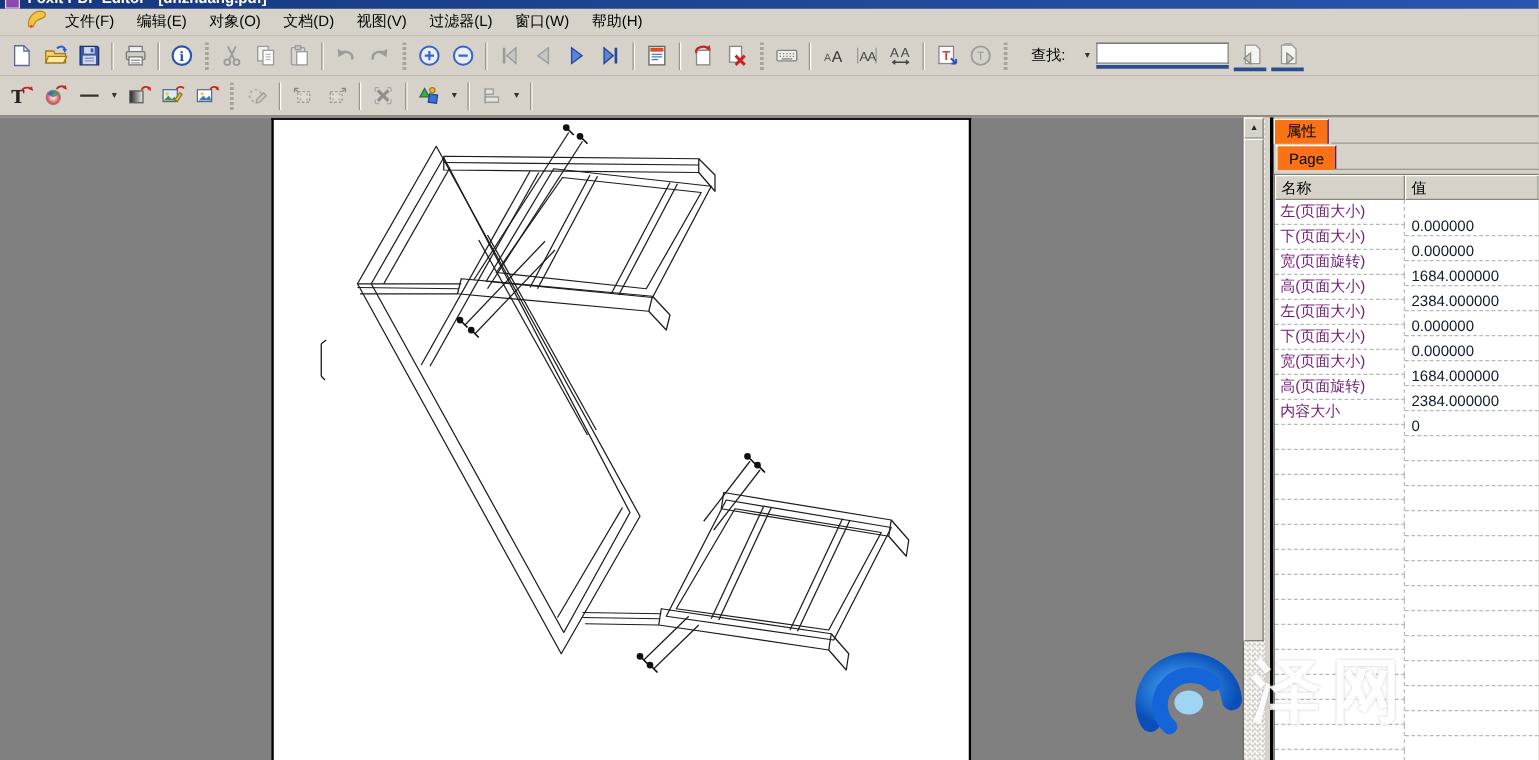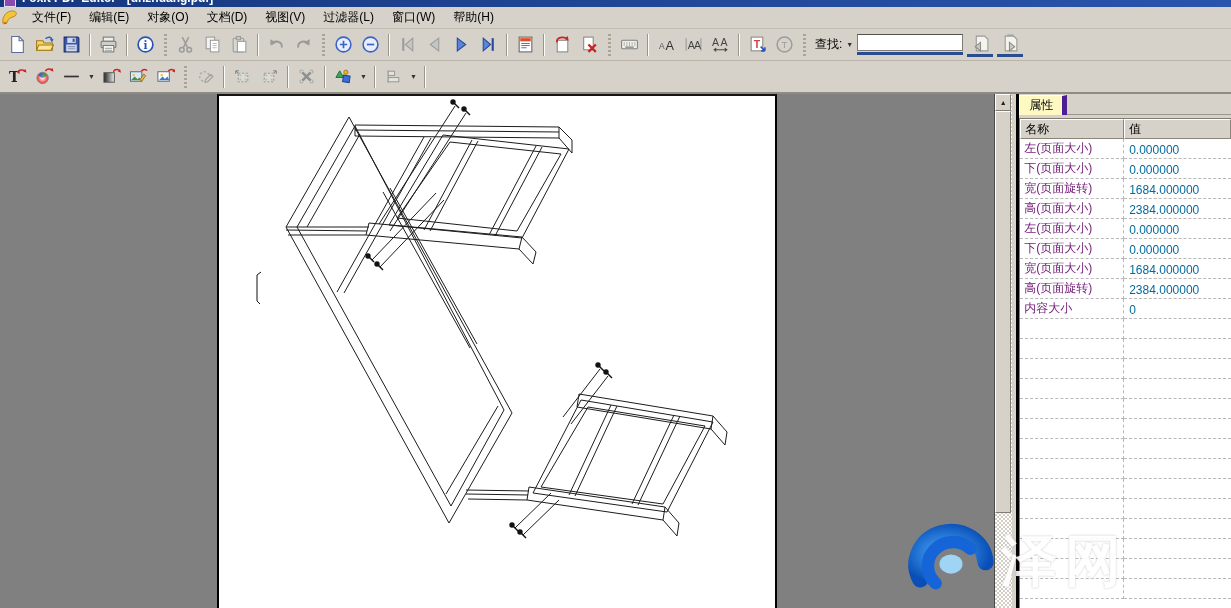--- a/index.html
+++ b/index.html
@@ -5,39 +5,39 @@
   html,body{margin:0;padding:0}
   body{width:1231px;height:608px;position:relative;overflow:hidden;
        font-family:"Liberation Sans",sans-serif;background:#d6d2c9;}
 
   
   .titlebar{height:7px;background:linear-gradient(90deg,#16377e,#2a55ad);position:relative;overflow:hidden}
   .titlebar .tt{position:absolute;top:-9px;left:22px;font-size:12px;font-weight:bold;color:#fff;white-space:nowrap}
   .titlebar .appicon{position:absolute;top:-5px;left:4px;width:10px;height:10px;background:#8a4ab0;border:1px solid #e5d9ef}
 
   
-  .menubar{height:21px;display:flex;align-items:center;padding-left:0;background:#d6d2c9;border-bottom:1px solid #c2beb4}
+  .menubar{height:21px;display:flex;align-items:flex-start;padding-left:20px;background:#d6d2c9;border-bottom:1px solid #c2beb4}
   .micon{width:17px;height:17px;margin:0 5px 0 1px}
   .micon svg{width:100%;height:100%;display:block}
   .mitem{padding:2px 9px;font-size:12px;color:#000;white-space:nowrap}
 
   
   .toolbar{height:31px;display:flex;align-items:center;background:#d6d2c9;padding-left:4px}
   #toolbar1{border-bottom:1px solid #b9b5aa}
   #toolbar2{border-bottom:2px solid #8f8b80}
   .sep{width:0;border-left:1px solid #9a968b;border-right:1px solid #fdfdf8;height:22px;margin:0 4px}
   .grip{width:3px;height:22px;margin:0 5px;background:repeating-linear-gradient(180deg,#a8a498 0 2px,#d6d2c9 2px 4px)}
   .tbtn{width:27px;height:25px;display:flex;align-items:center;justify-content:center}
   .ticon{width:19px;height:19px}
   .ticon svg{width:100%;height:100%;display:block}
   .ddbtn{font-size:7px;color:#333;padding:0 3px;cursor:default}
   .flexfill{flex:1}
 
   .findwrap{display:flex;align-items:center;height:100%}
-  .findlabel{font-size:12px;margin:0 4px}
+  .findlabel{font-size:12px;margin:0 14px}
   .finddd{font-size:7px;color:#333;margin:0 4px 0 0}
   .ul{border-bottom:3px solid #2a4d8f;display:flex;align-items:center}
   .findinput{width:100px;height:15px;border:1px solid #7f7c74;border-top-color:#55524b;background:#fff;font-size:11px;padding:0 2px;margin:0 0 1px 0}
   .fbtn{width:26px;height:22px;display:flex;align-items:center;justify-content:center;margin-left:4px}
 
   
   .main{display:flex;height:516px}
   .canvas{width:995px;background:#808080;position:relative;overflow:hidden}
   .pagewhite{position:absolute;left:217px;top:0;width:556px;height:516px;background:#fff;
              border-left:2px solid #000;border-right:2px solid #000;border-top:2px solid #151515}
@@ -51,35 +51,35 @@
         display:flex;align-items:center;justify-content:center}
   .sthumb{position:absolute;top:17px;left:0;width:14px;height:400px;background:#d6d2c9;
           border:1px solid;border-color:#fff #7f7c74 #7f7c74 #fff}
   .strip{width:4px;background:#d6d2c9}
   .blk{width:3px;background:#000}
 
   
   .panel{width:212px;background:#d6d2c9;display:flex;flex-direction:column;font-size:12px}
   .tabstrip{position:relative;height:21px;flex:none}
   .ptab{position:absolute;left:0;top:1px;height:19px;padding:0 9px;display:flex;align-items:center;
-        background:#fef9c3;border-top:1px solid #fff;border-left:1px solid #fff;border-right:5px solid #4c1d95;
+        background:#f97316;border-top:1px solid #fff;border-left:1px solid #fff;border-right:1px solid #4c1d95;
         font-size:12px;color:#000;white-space:nowrap}
   .tabline{position:absolute;bottom:0;height:0;border-bottom:1px solid #9a968b;right:0}
   .proptable{flex:1;margin-top:3px;background:#fff;border-top:1px solid #7f7c74;border-left:1px solid #7f7c74;
              overflow:hidden;display:grid;grid-template-columns:104px 1fr;grid-auto-rows:20px;align-content:start;
              font-size:12px}
   .ph{background:#d6d2c9;color:#000;padding:2px 4px;border-right:1px solid #8a8578;border-bottom:1px solid #8a8578;
       border-top:1px solid #fff;border-left:1px solid #fff;line-height:15px}
   .pn{color:#701a75;padding:2px 4px;border-bottom:1px dashed #b8b8b8;border-right:1px dashed #b8b8b8;
       white-space:nowrap;overflow:hidden;line-height:15px}
-  .pv{color:#0369a1;padding:4px 5px;border-bottom:1px dashed #b8b8b8;white-space:nowrap;overflow:hidden;line-height:15px}
+  .pv{color:#0f172a;padding:14px 5px;border-bottom:1px dashed #b8b8b8;white-space:nowrap;overflow:hidden;line-height:15px}
 
   
   .watermark{position:absolute;left:903px;top:516px;width:300px;height:92px;z-index:30;pointer-events:none;
-             display:flex;align-items:center}
+             display:flex;}
   .wmlogo{width:96px;height:88px;flex:none}
   .wmtext{font-size:56px;font-weight:bold;color:#fff;opacity:.9;letter-spacing:8px;margin-left:2px;
           text-shadow:0 0 2px rgba(130,130,130,.55);font-family:"Liberation Sans",sans-serif}
 </style>
 </head>
 <body>
 
 <div class="titlebar">
   <span class="appicon"></span>
   <span class="tt">Foxit PDF Editor - [dhzhuang.pdf]</span>
@@ -586,20 +586,24 @@
     <div class="sthumb"></div>
   </div>
   <div class="strip"></div>
   <div class="blk"></div>
 
   <div class="panel">
     <div class="tabstrip">
       <div class="ptab" style="z-index:2">属性</div>
       <div class="tabline" style="left:46px"></div>
     </div>
+    <div class="tabstrip">
+      <div class="ptab" style="left:2px">Page</div>
+      <div class="tabline" style="left:48px"></div>
+    </div>
     <div class="proptable" id="proptable">
       <div class="ph">名称</div>
       <div class="ph">值</div>
     <div class="pn">左(页面大小)</div>
         <div class="pv">0.000000</div>
         <div class="pn">下(页面大小)</div>
         <div class="pv">0.000000</div>
         <div class="pn">宽(页面旋转)</div>
         <div class="pv">1684.000000</div>
         <div class="pn">高(页面大小)</div>

